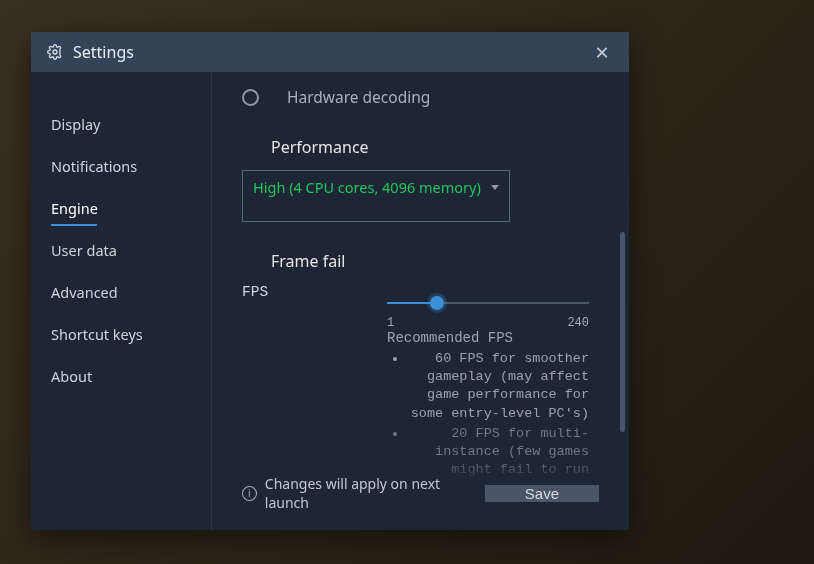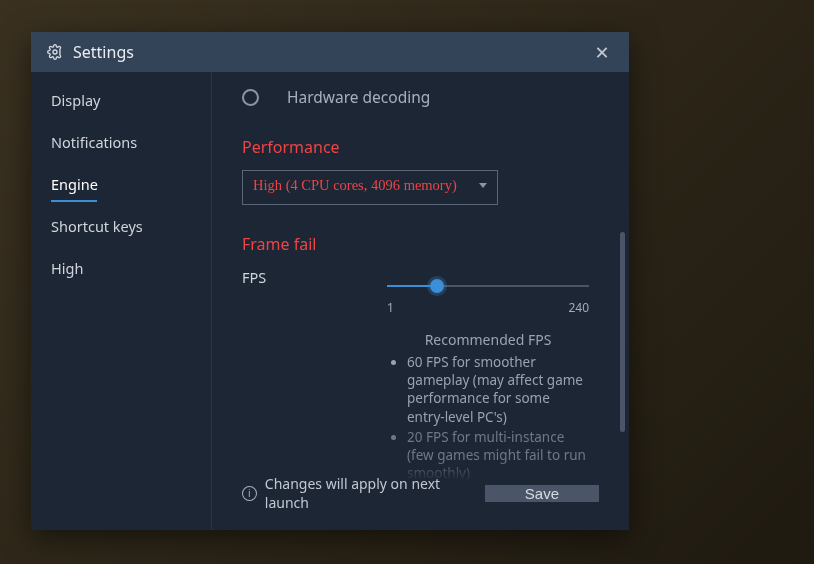--- a/index.html
+++ b/index.html
@@ -58,21 +58,21 @@
   font-size: 18px;
 }
 .body {
   flex: 1;
   display: flex;
   overflow: hidden;
 }
 .sidebar {
   width: 181px;
   border-right: 1px solid #2c3644;
-  padding-top: 8px;
+  padding-top: 32px;
 }
 .sidebar-item {
   padding: 10px 20px 10px 20px;
   color: #d0d5dc;
   font-size: 14.5px;
   cursor: pointer;
   position: relative;
   margin-bottom: 2px;
 }
 .sidebar-item.active {
@@ -117,48 +117,49 @@
 .radio-label {
   font-size: 15.5px;
   color: #a7b0bd;
 }
 .warning {
   color: #d88a2b;
   font-size: 14px;
   margin-top: 14px;
 }
 .section-title {
-  color: #ef4444;
+  color: #e5e5e5;
   font-size: 16px;
   margin-top: 28px;
   margin-bottom: 12px;
+  margin-left: 29px;
 }
 .select {
   display: inline-flex;
   align-items: center;
   border: 1px solid #5a6678;
-  padding: 6px 10px 10px 10px;
-  color: #ef4444;
+  padding: 6px 10px 24px 10px;
+  color: #22c55e;
   font-size: 14.5px;
   cursor: pointer;
   min-width: 256px;
   justify-content: space-between;
-  font-family: Liberation Serif, serif;
 }
 .select .caret {
   margin-left: 10px;
   width: 0; height: 0;
   border-left: 4px solid transparent;
   border-right: 4px solid transparent;
   border-top: 5px solid #8b95a6;
 }
 .fps-row {
   display: flex;
   align-items: flex-start;
   margin-top: 10px;
+  font-family: Liberation Mono, monospace;
 }
 .fps-label {
   width: 145px;
   font-size: 14.5px;
   color: #cfd5dd;
   padding-top: 0;
 }
 .fps-block {
   flex: 1;
 }
@@ -196,31 +197,30 @@
   box-shadow: 0 0 0 3px rgba(59,143,214,0.25);
 }
 .slider-minmax {
   display: flex;
   justify-content: space-between;
   font-size: 12px;
   color: #a2abba;
   margin-top: 6px;
 }
 .rec-title {
-  margin-top: 14px;
   font-size: 14px;
   color: #9aa4b4;
-  text-align: center;
 }
 .rec-list {
   list-style: disc;
   padding-left: 20px;
   color: #8a94a5;
   font-size: 13.5px;
   margin-top: 4px;
+  text-align: right;
 }
 .rec-list li {
   margin-bottom: 2px;
   line-height: 1.35;
   color: #98a2b3;
 }
 .rec-list li.faded {
   color: #6e7888;
 }
 .footer {
@@ -273,22 +273,24 @@
     </span>
     <span class="title">Settings</span>
     <span class="close">✕</span>
   </div>
 
   <div class="body">
     <div class="sidebar">
       <div class="sidebar-item"><span>Display</span></div>
       <div class="sidebar-item"><span>Notifications</span></div>
       <div class="sidebar-item active"><span>Engine</span></div>
+      <div class="sidebar-item"><span>User data</span></div>
+      <div class="sidebar-item"><span>Advanced</span></div>
       <div class="sidebar-item"><span>Shortcut keys</span></div>
-      <div class="sidebar-item"><span>High</span></div>
+      <div class="sidebar-item"><span>About</span></div>
     </div>
 
     <div class="content">
       <div class="scrollbar"></div>
 
       <div class="row-radio">
         <span class="radio"></span>
         <span class="radio-label">Hardware decoding</span>
       </div>
 

